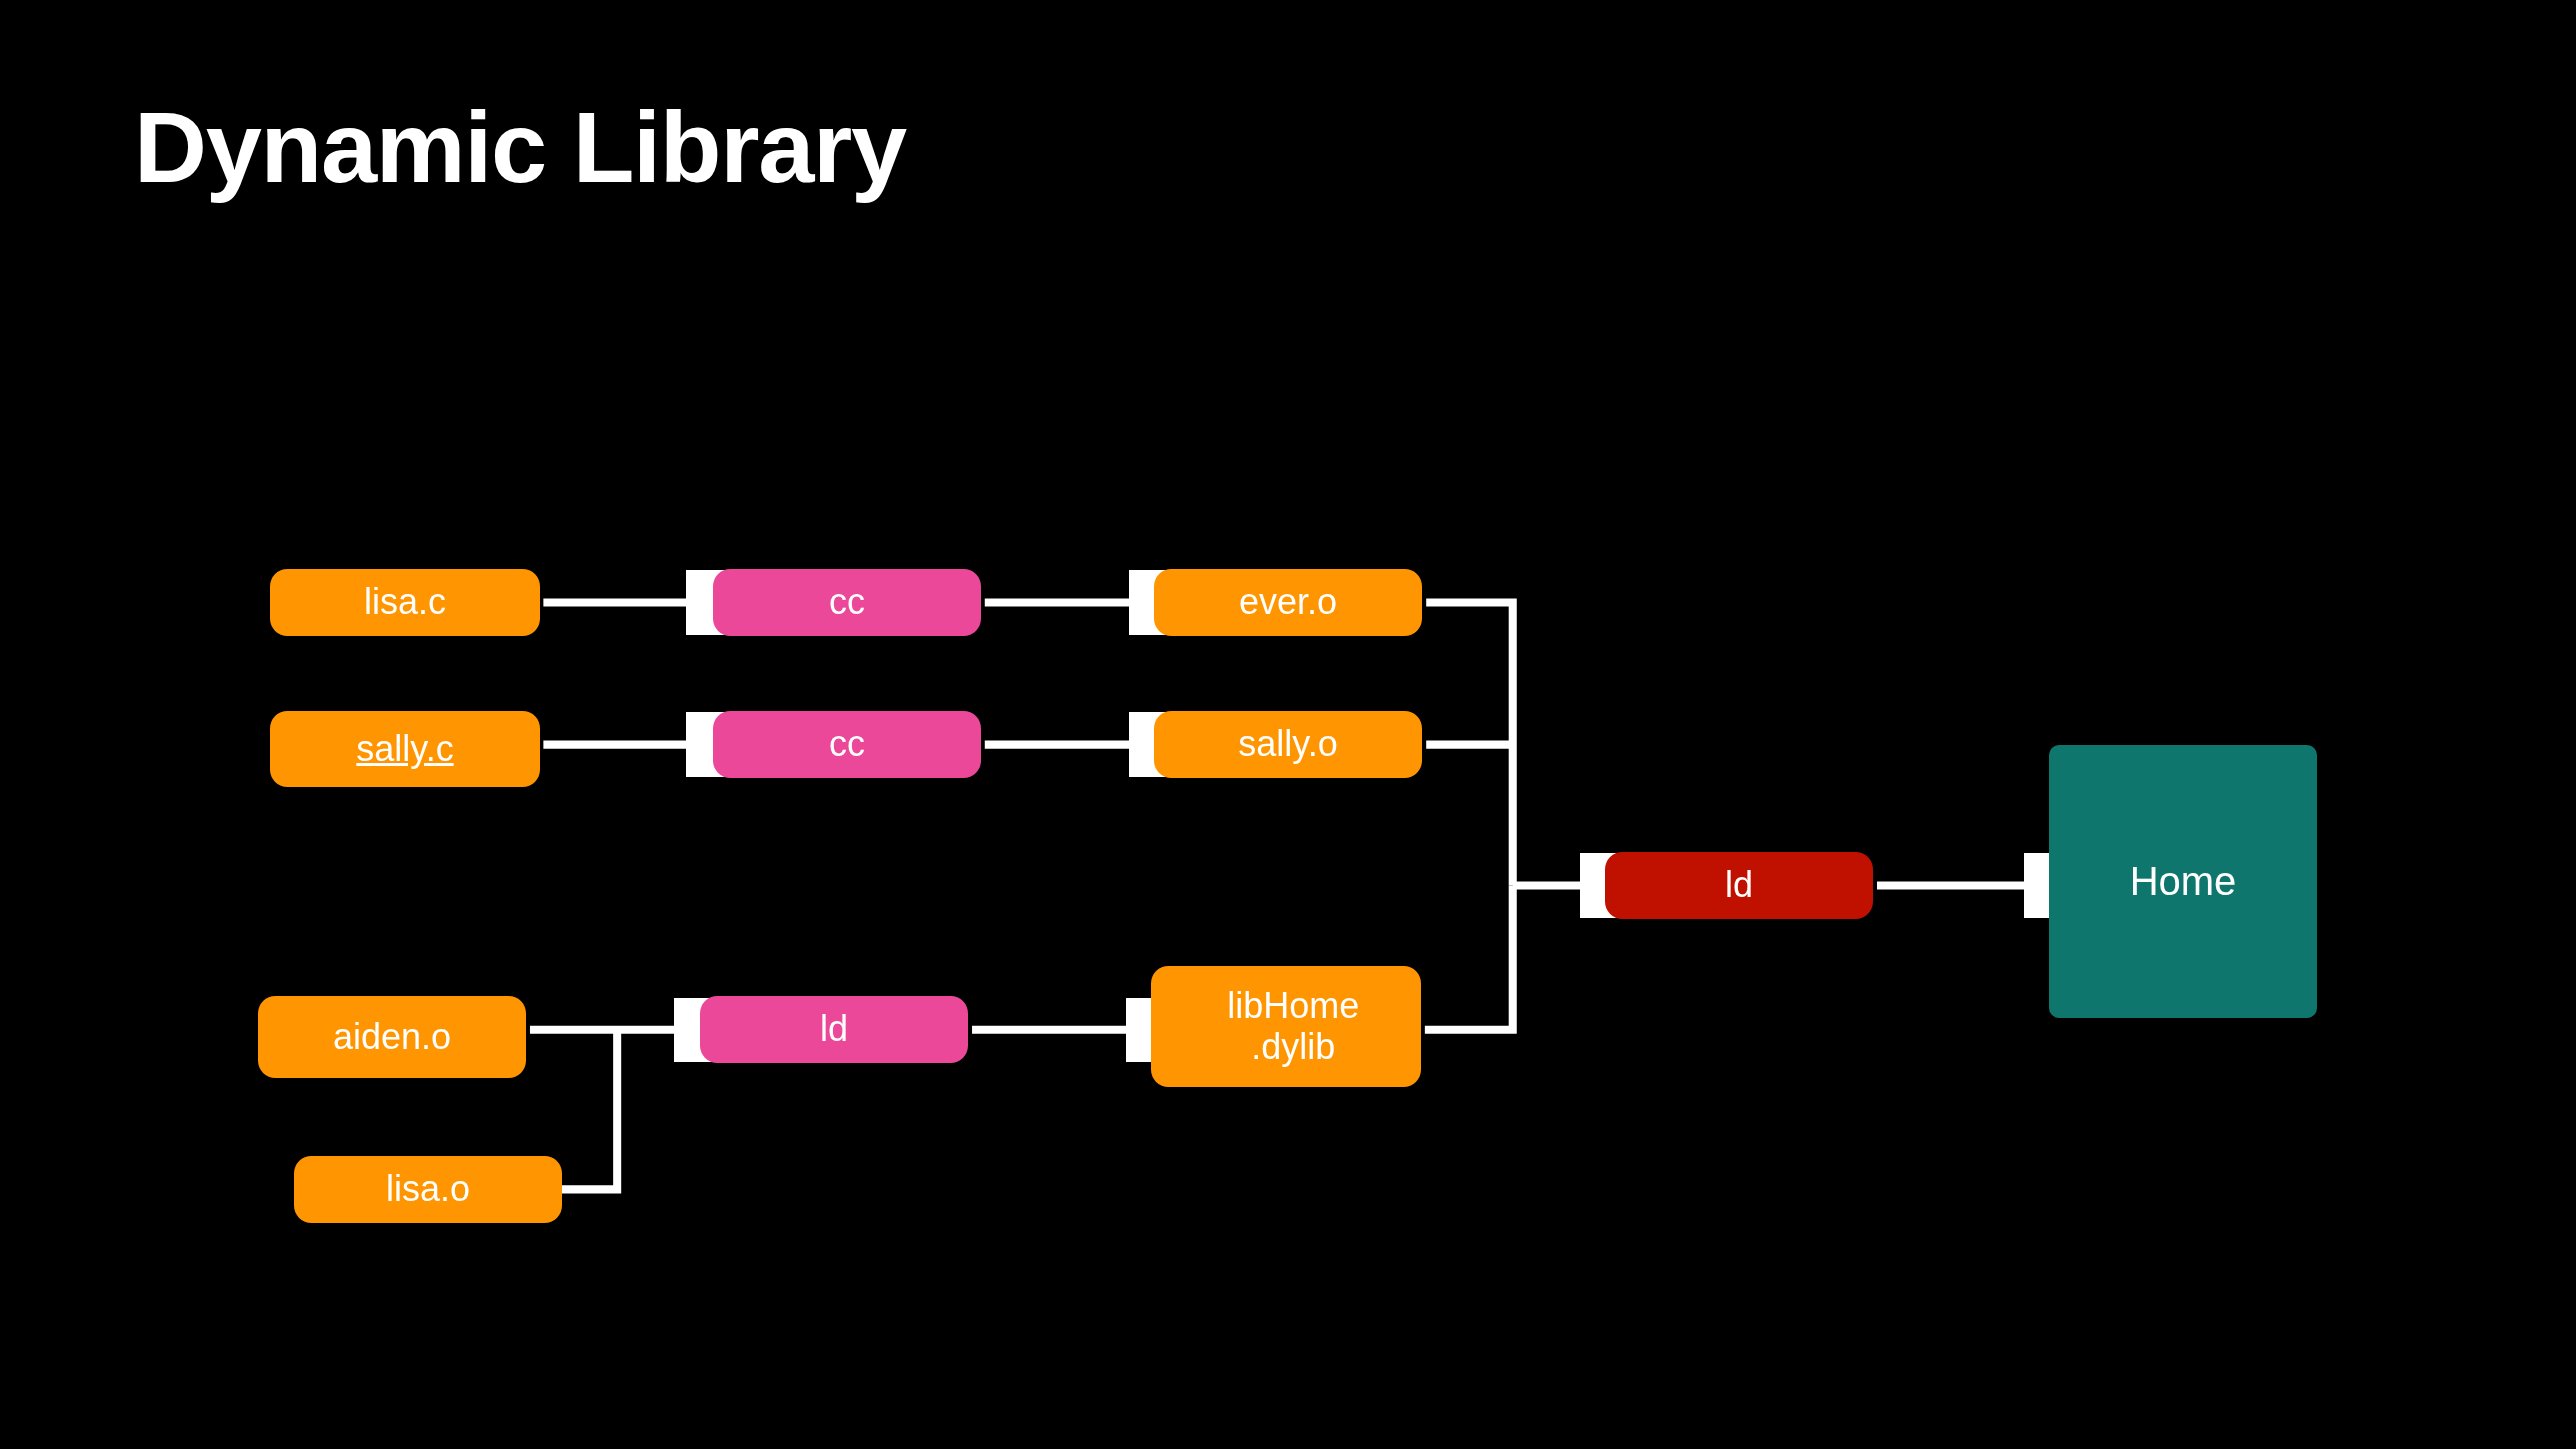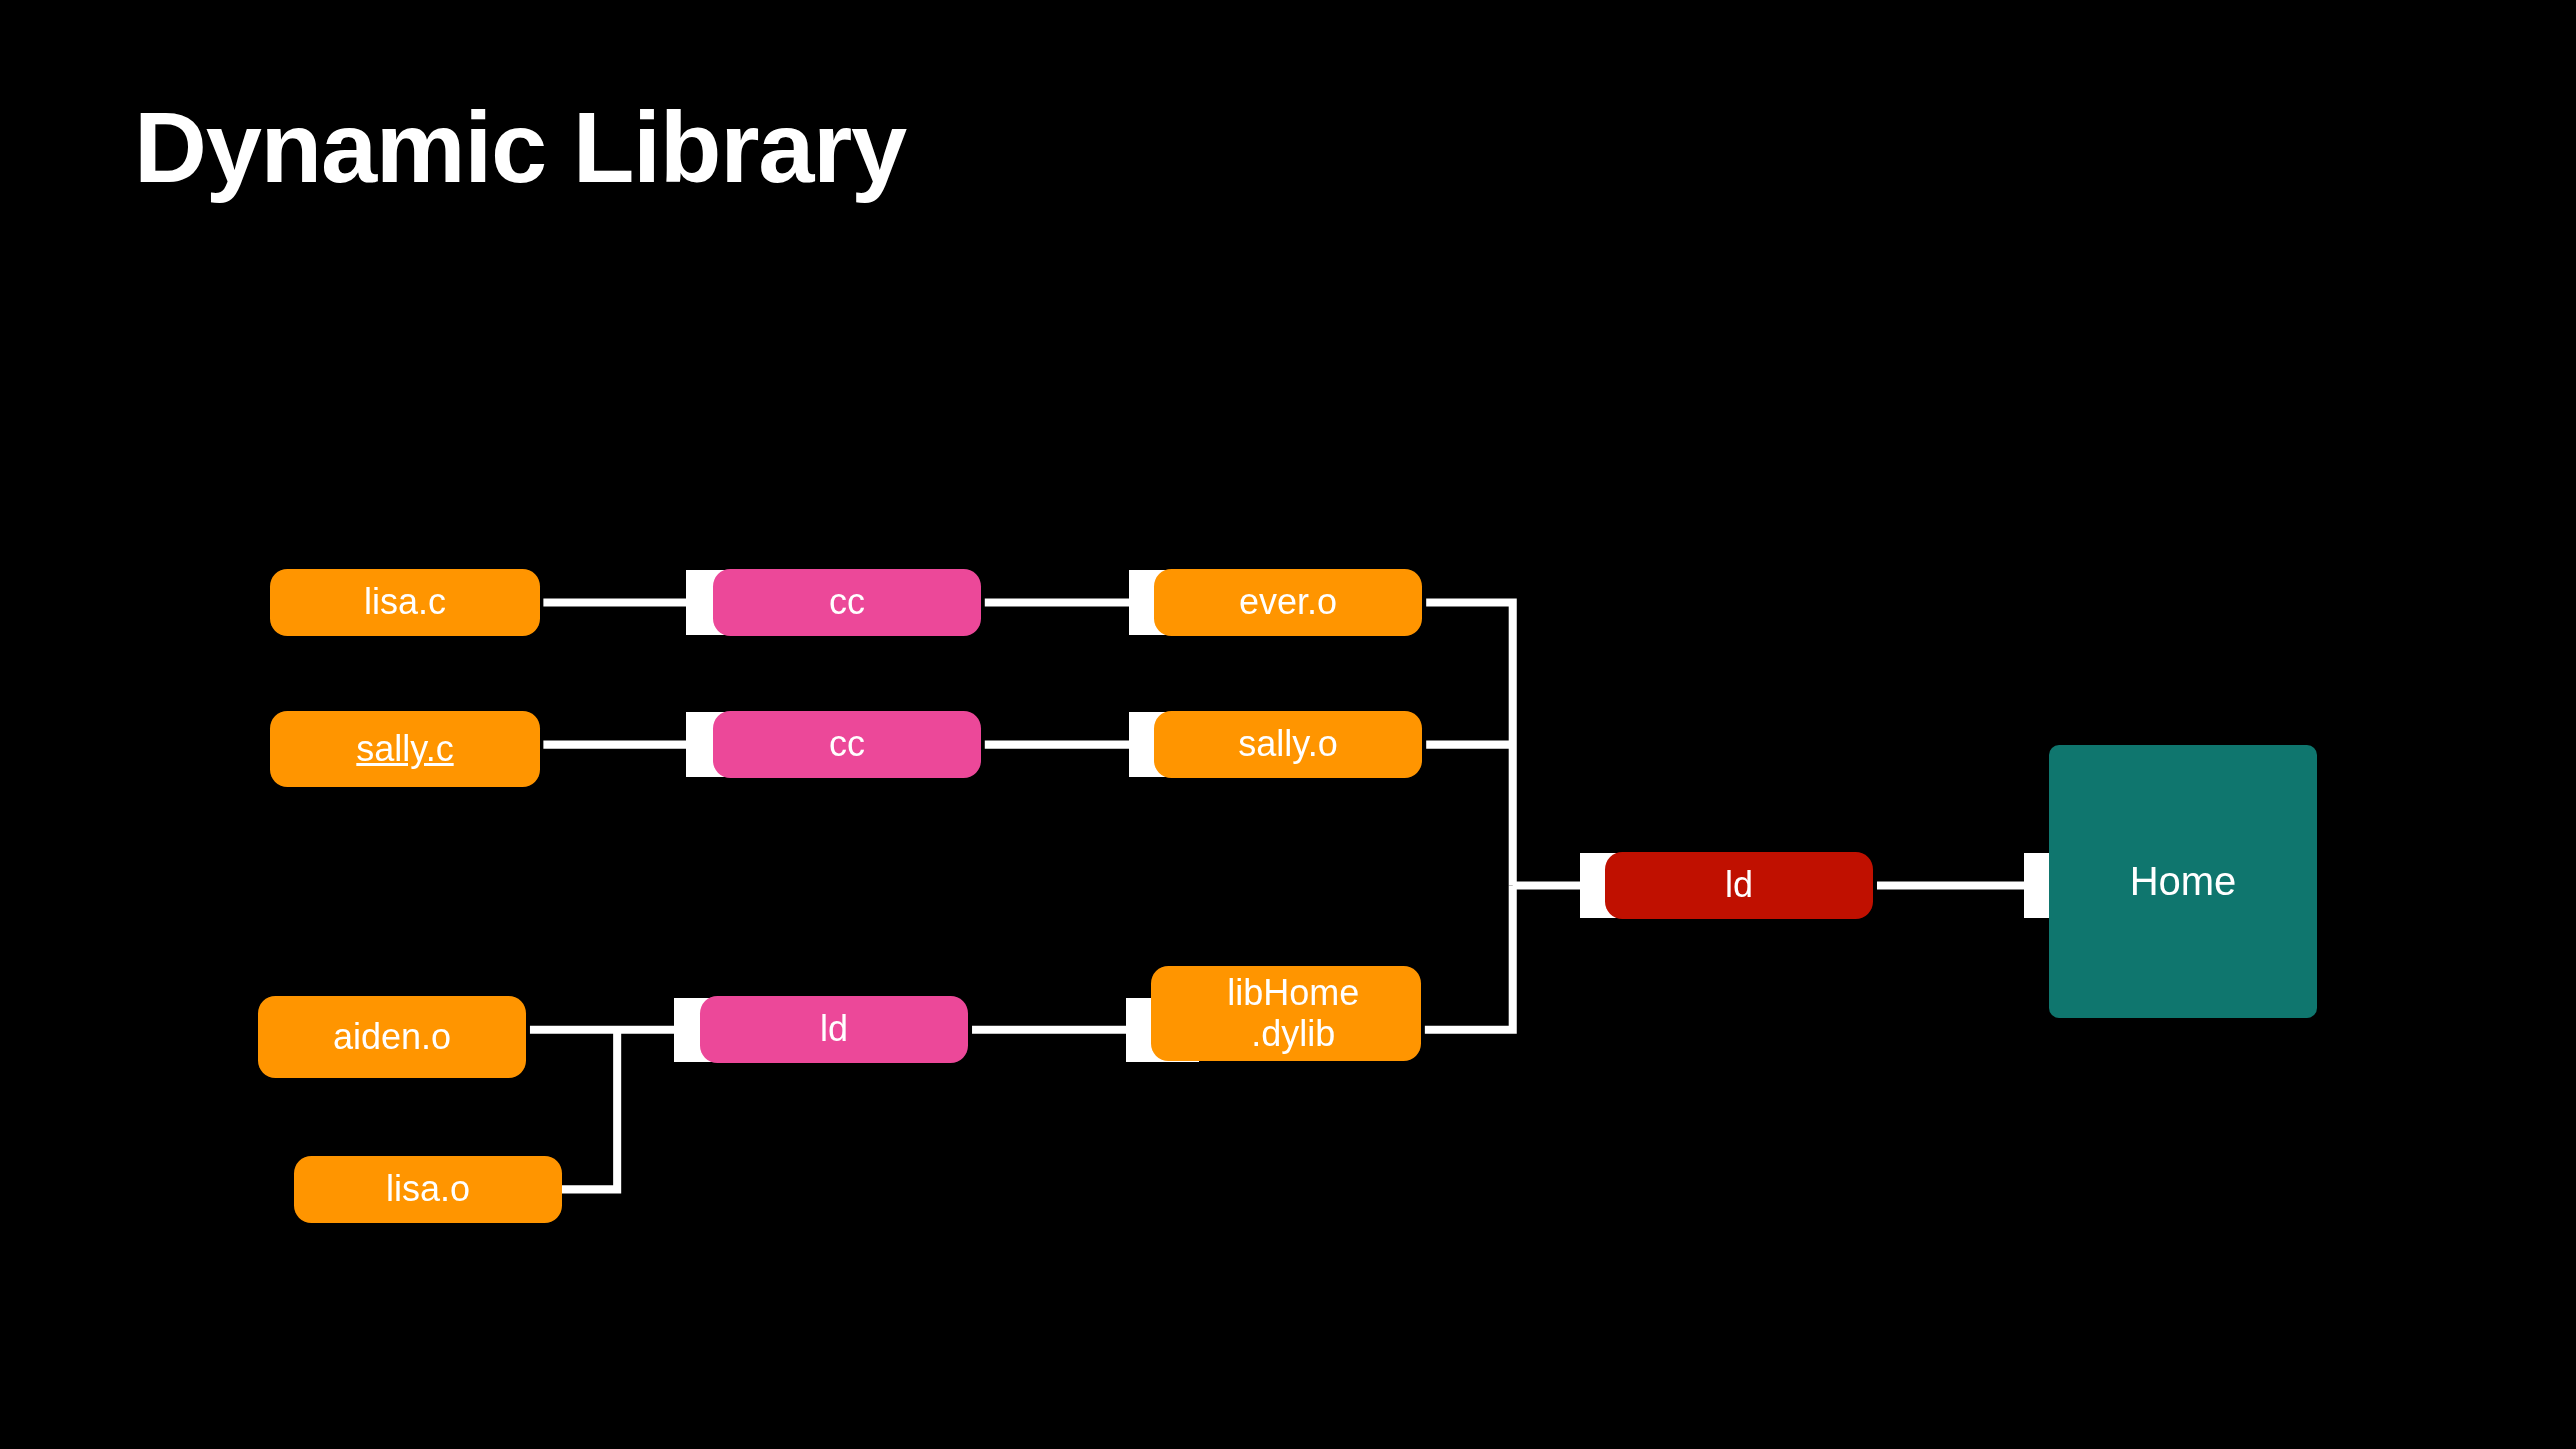--- a/index.html
+++ b/index.html
@@ -96,21 +96,21 @@
   </div>
 
   <div class="node orange fs-lg" style="left:258px;top:996px;width:268px;height:82px;">
     <span>aiden.o</span>
   </div>
 
   <div class="node green fs-lg" style="left:700px;top:996px;width:268px;height:67px;">
     <span>ld</span>
   </div>
 
-  <div class="node orange fs-lg" style="left:1151px;top:966px;width:270px;height:95px;flex-direction:column;justify-content:center;padding-left:20px;">
+  <div class="node orange fs-lg" style="left:1151px;top:966px;width:270px;height:121px;flex-direction:column;justify-content:center;padding-left:20px;">
     <span>libHome</span>
     <span>.dylib</span>
   </div>
 
   <div class="node orange fs-lg" style="left:258px;top:1156px;width:268px;height:67px;margin-left:36px;">
     <span>lisa.o</span>
   </div>
 
   <div class="node red fs-lg" style="left:1605px;top:852px;width:268px;height:67px;">
     <span>ld</span>

